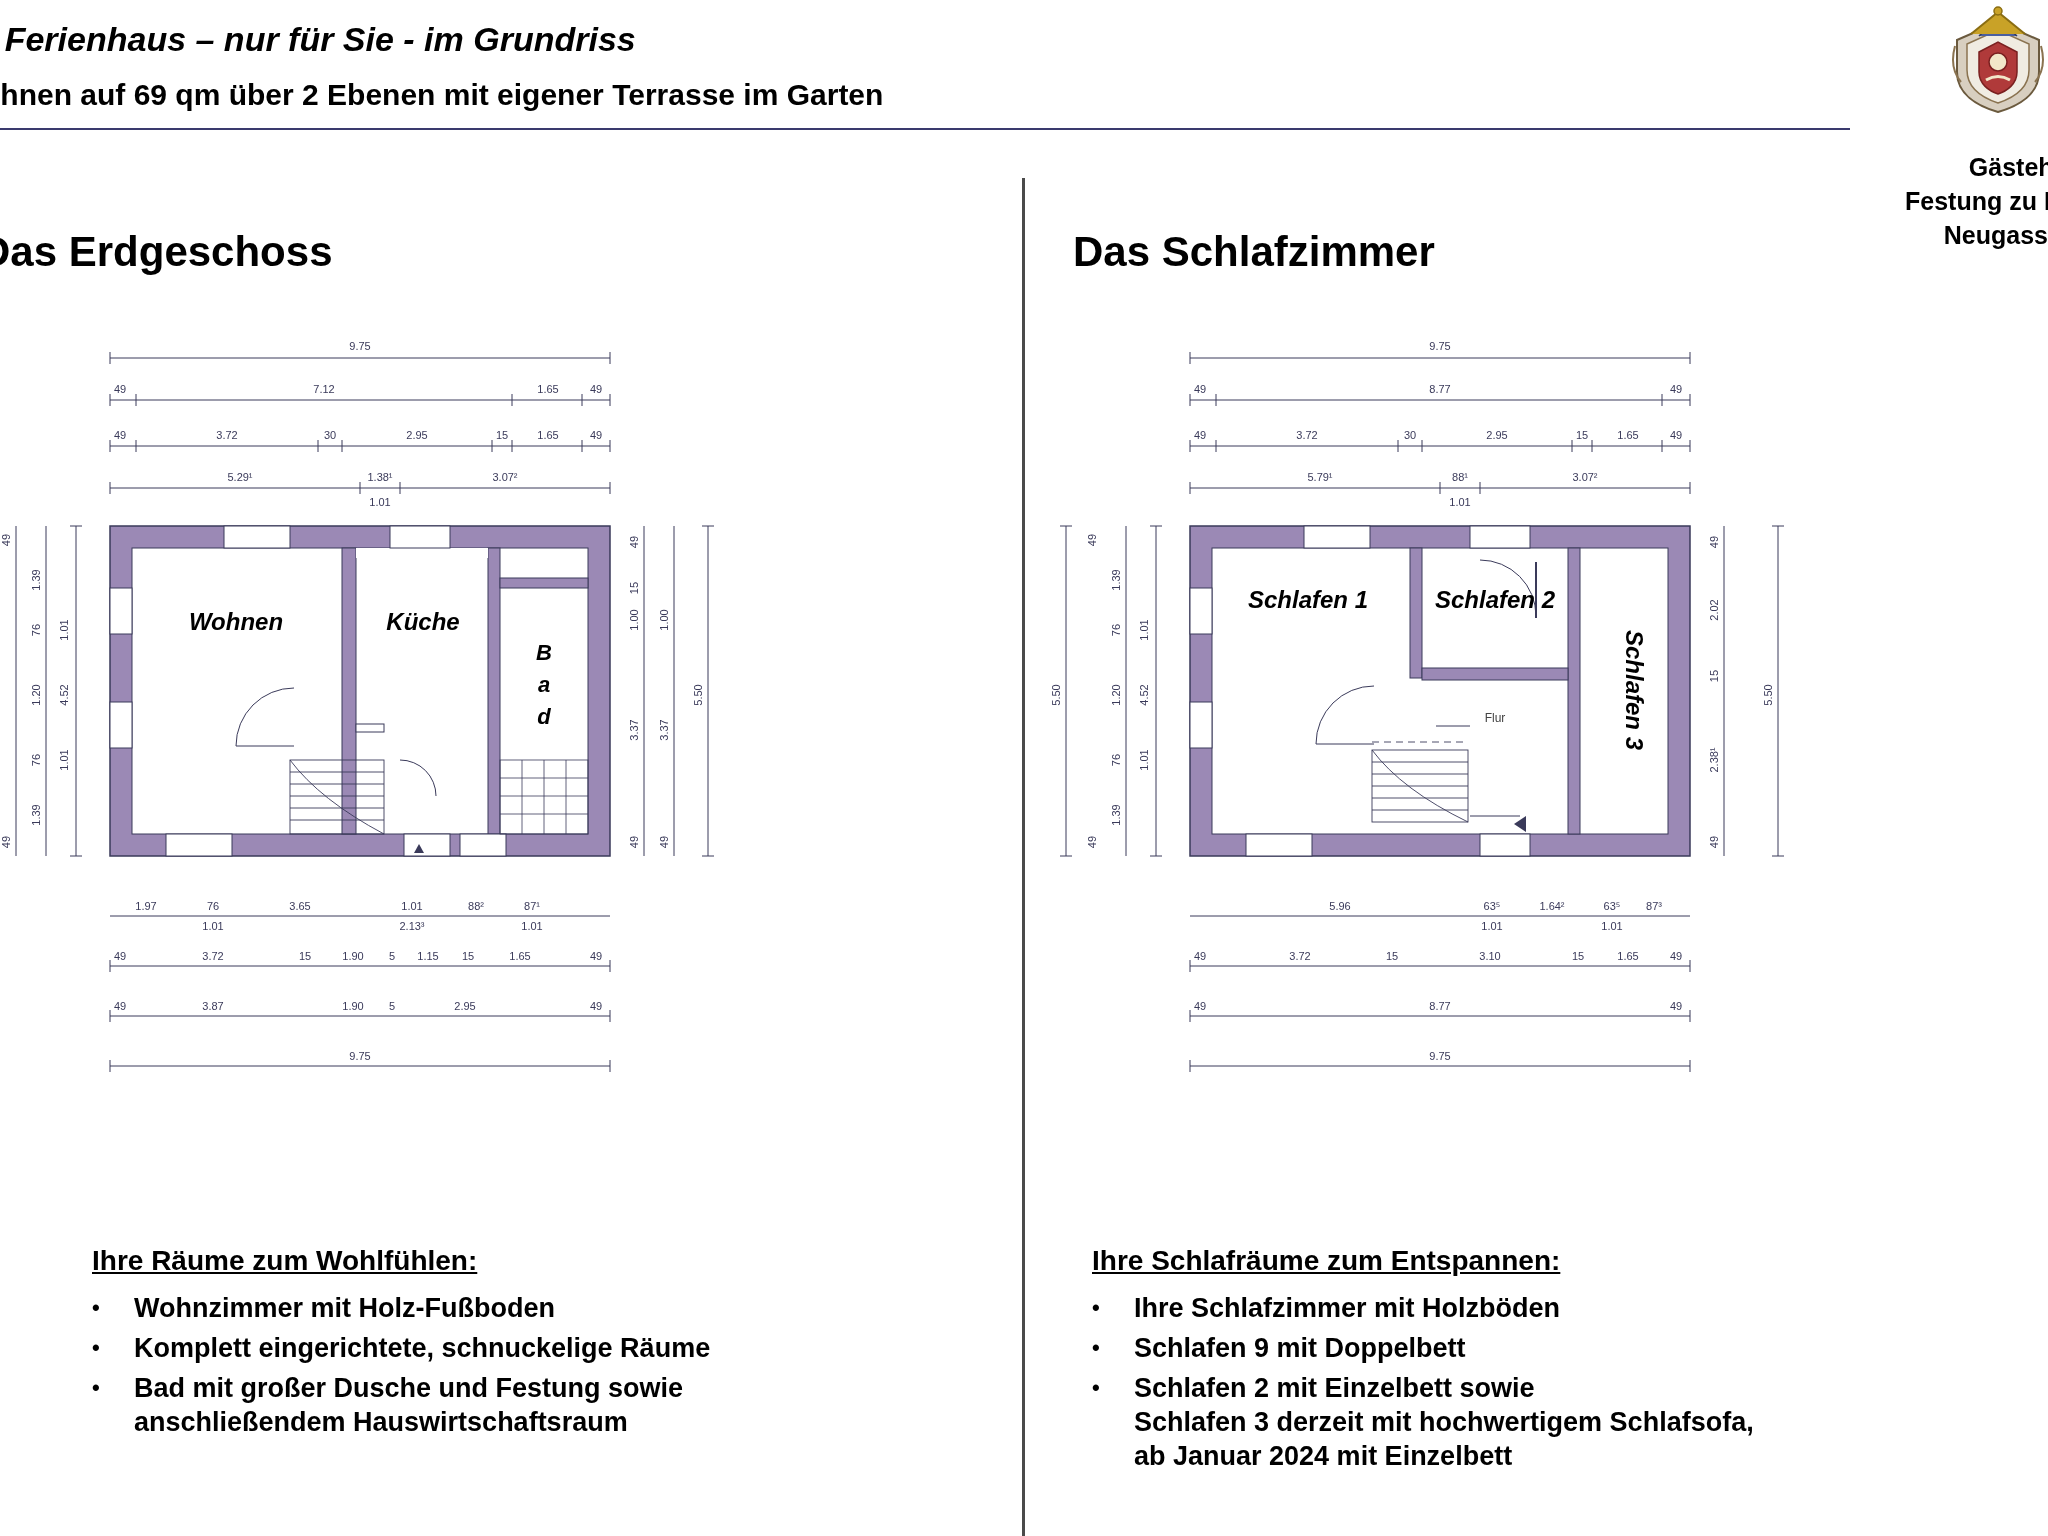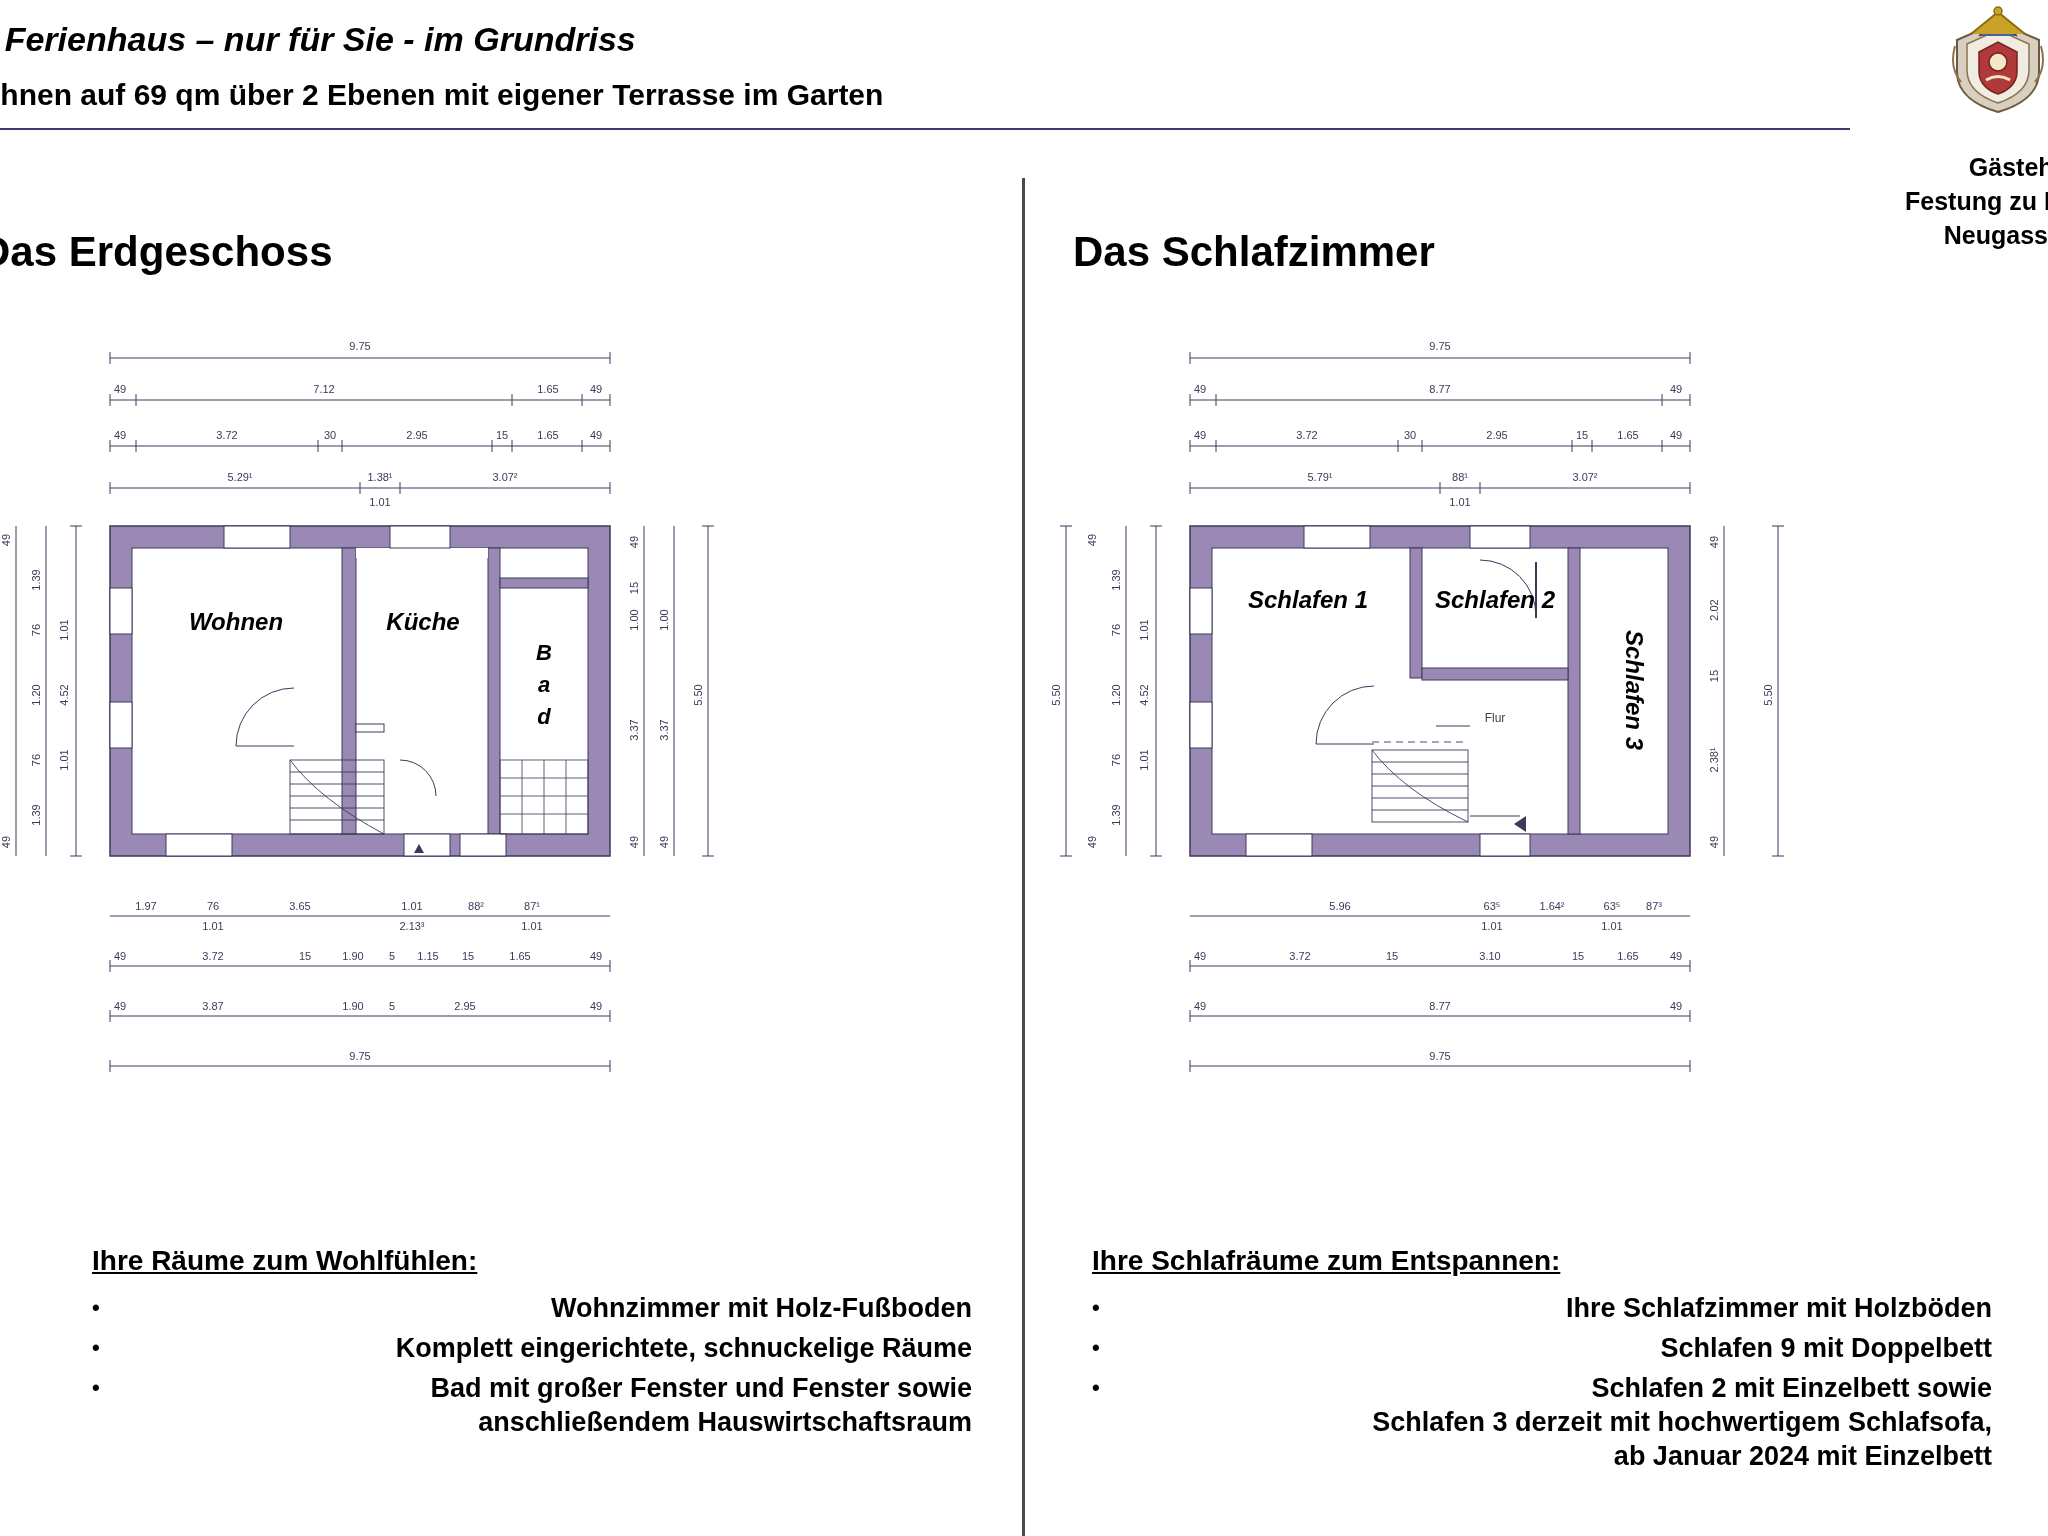--- a/index.html
+++ b/index.html
@@ -125,21 +125,20 @@
   .features li .bul {
     width: 42px;
     flex: 0 0 42px;
     text-align: left;
     font-size: 22px;
     line-height: 34px;
   }
   .features li .txt {
     flex: 1 1 auto;
     white-space: pre-line;
-    text-align: right;
   }
 </style>
 </head>
 <body>
 
 <div id="header-title">r Ferienhaus – nur für Sie -  im Grundriss</div>
 <div id="header-subtitle">ohnen auf 69 qm über 2 Ebenen mit eigener Terrasse im Garten</div>
 <div id="header-rule"></div>
 
 <div id="crest">
@@ -507,21 +506,21 @@
     <li>
       <span class="bul">•</span>
       <span class="txt">Wohnzimmer mit Holz-Fußboden</span>
     </li>
     <li>
       <span class="bul">•</span>
       <span class="txt">Komplett eingerichtete, schnuckelige Räume</span>
     </li>
     <li>
       <span class="bul">•</span>
-      <span class="txt">Bad mit großer Fenster und Fenster sowie
+      <span class="txt">Bad mit großer Dusche und Festung sowie
 anschließendem Hauswirtschaftsraum</span>
     </li>
   </ul>
 </div>
 
 <div class="features" id="features-og">
   <h3>Ihre Schlafräume zum Entspannen:</h3>
   <ul>
     <li>
       <span class="bul">•</span>

